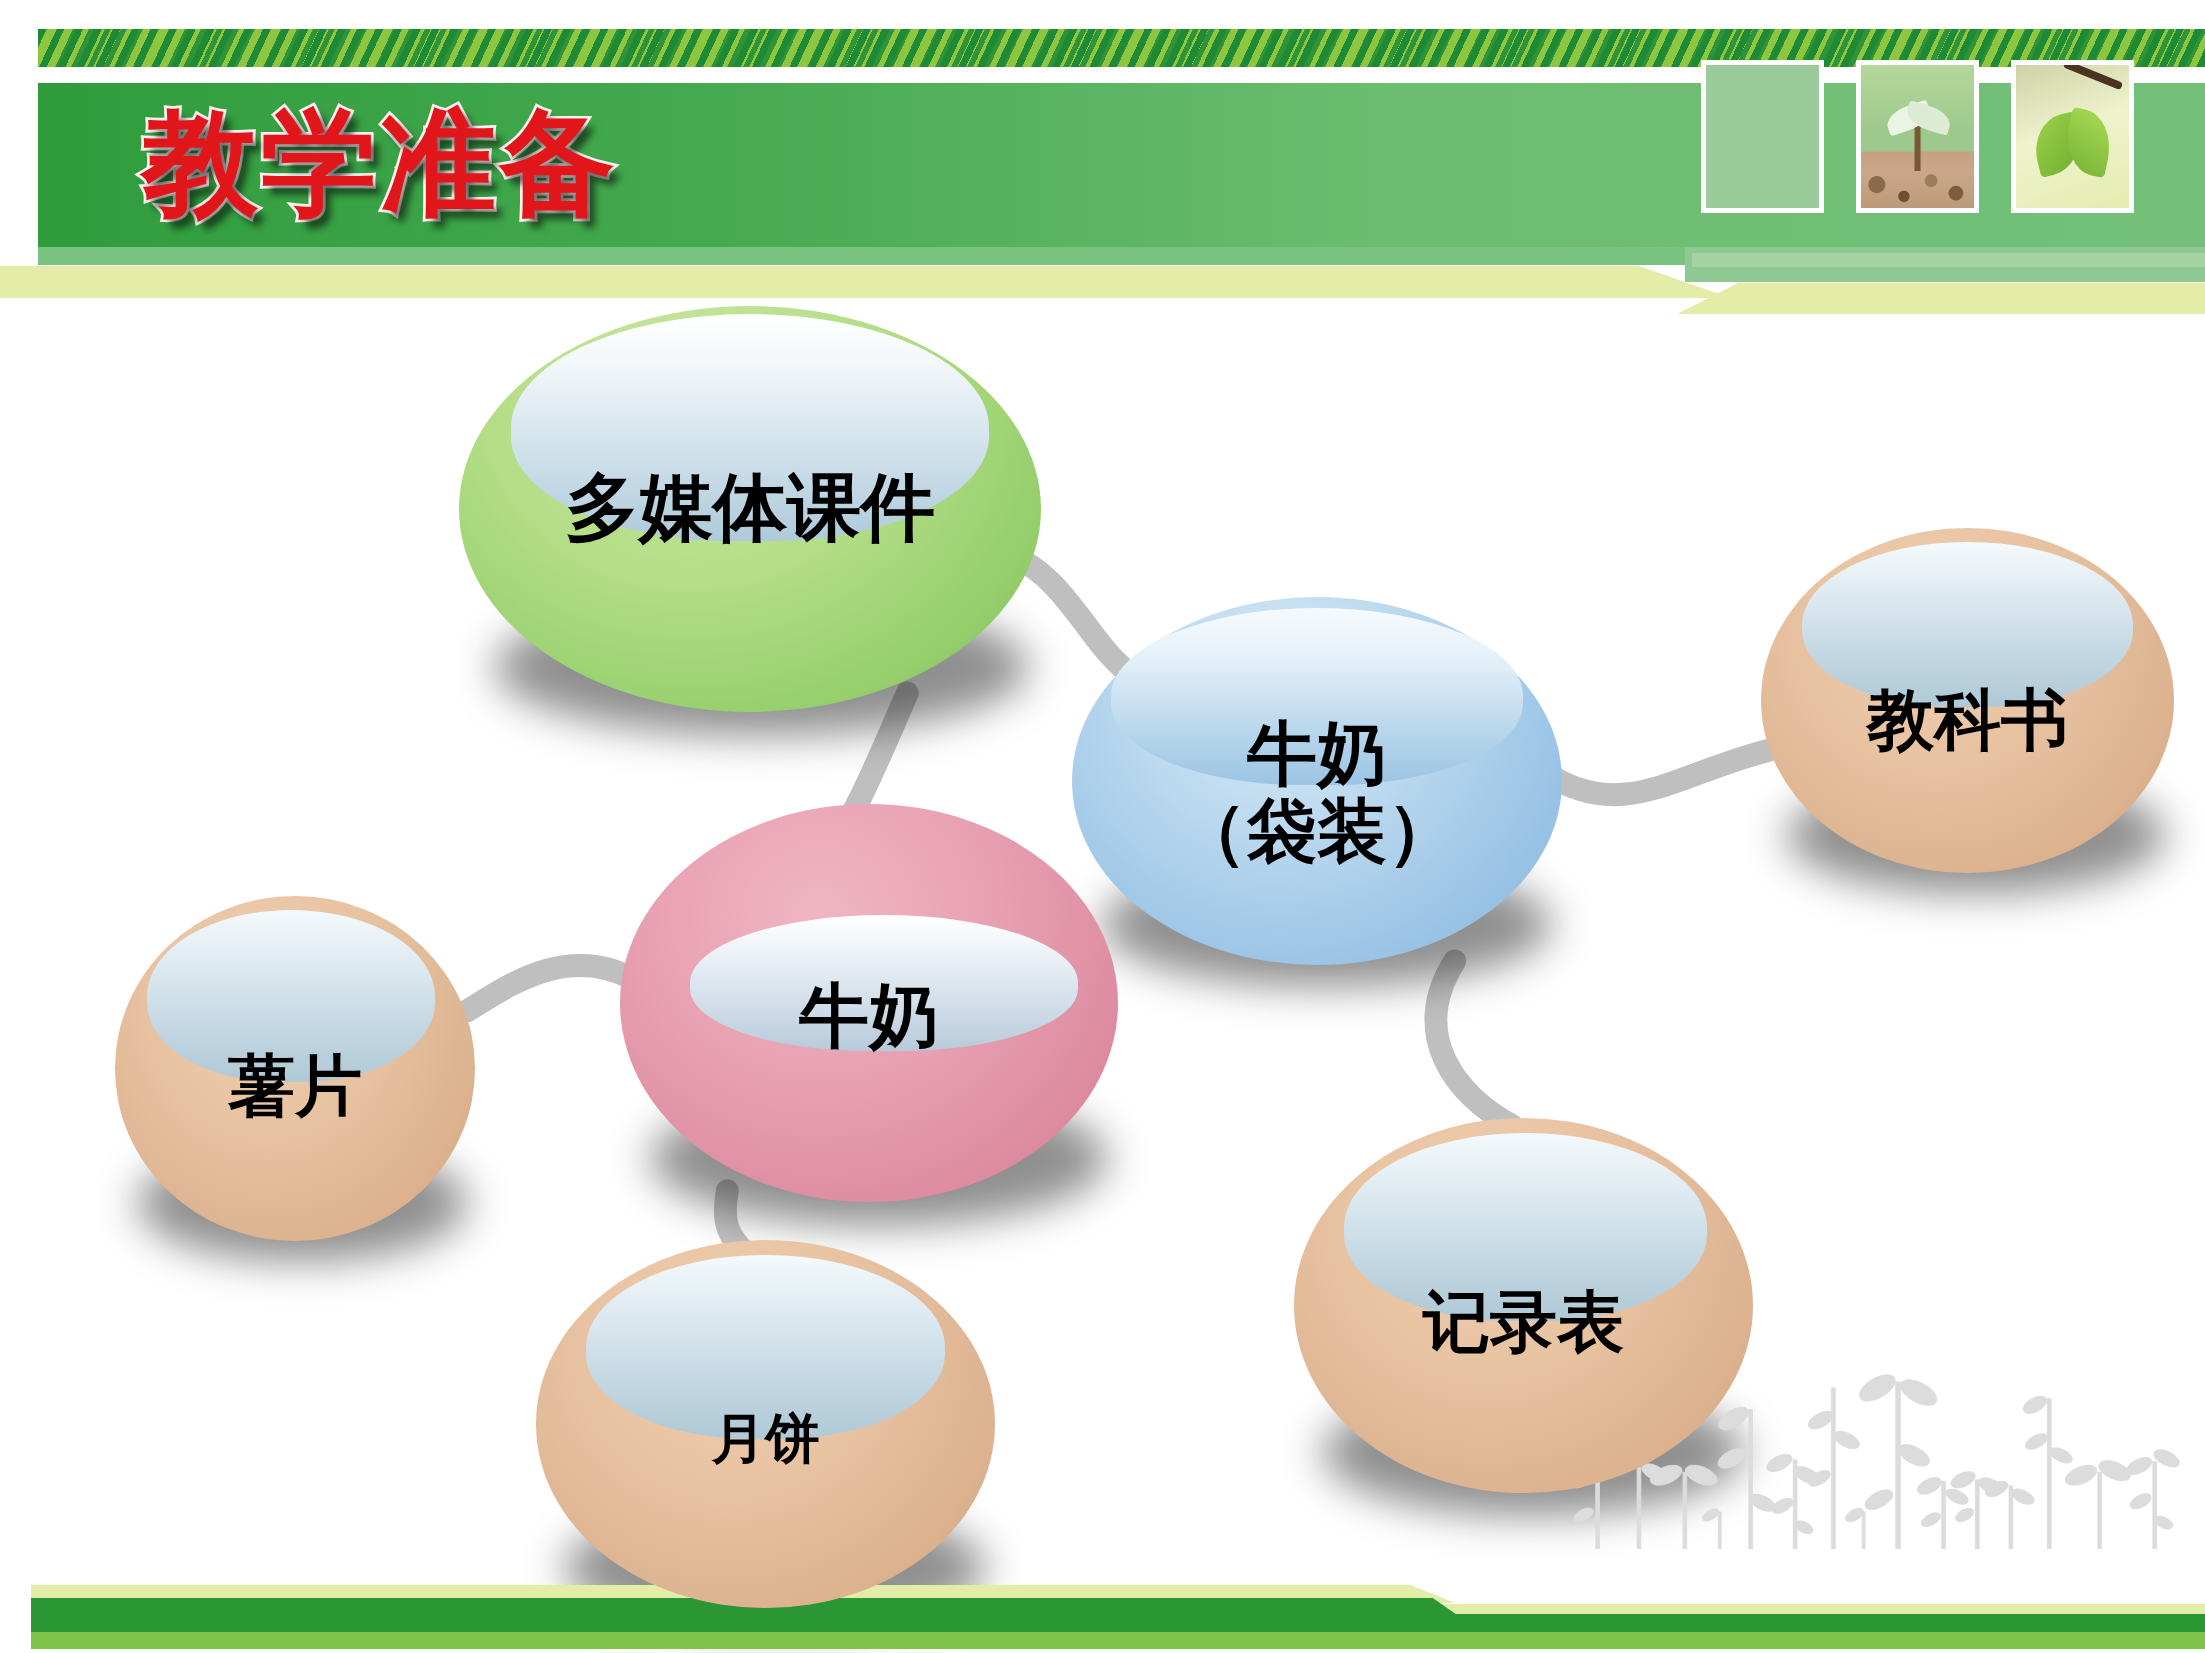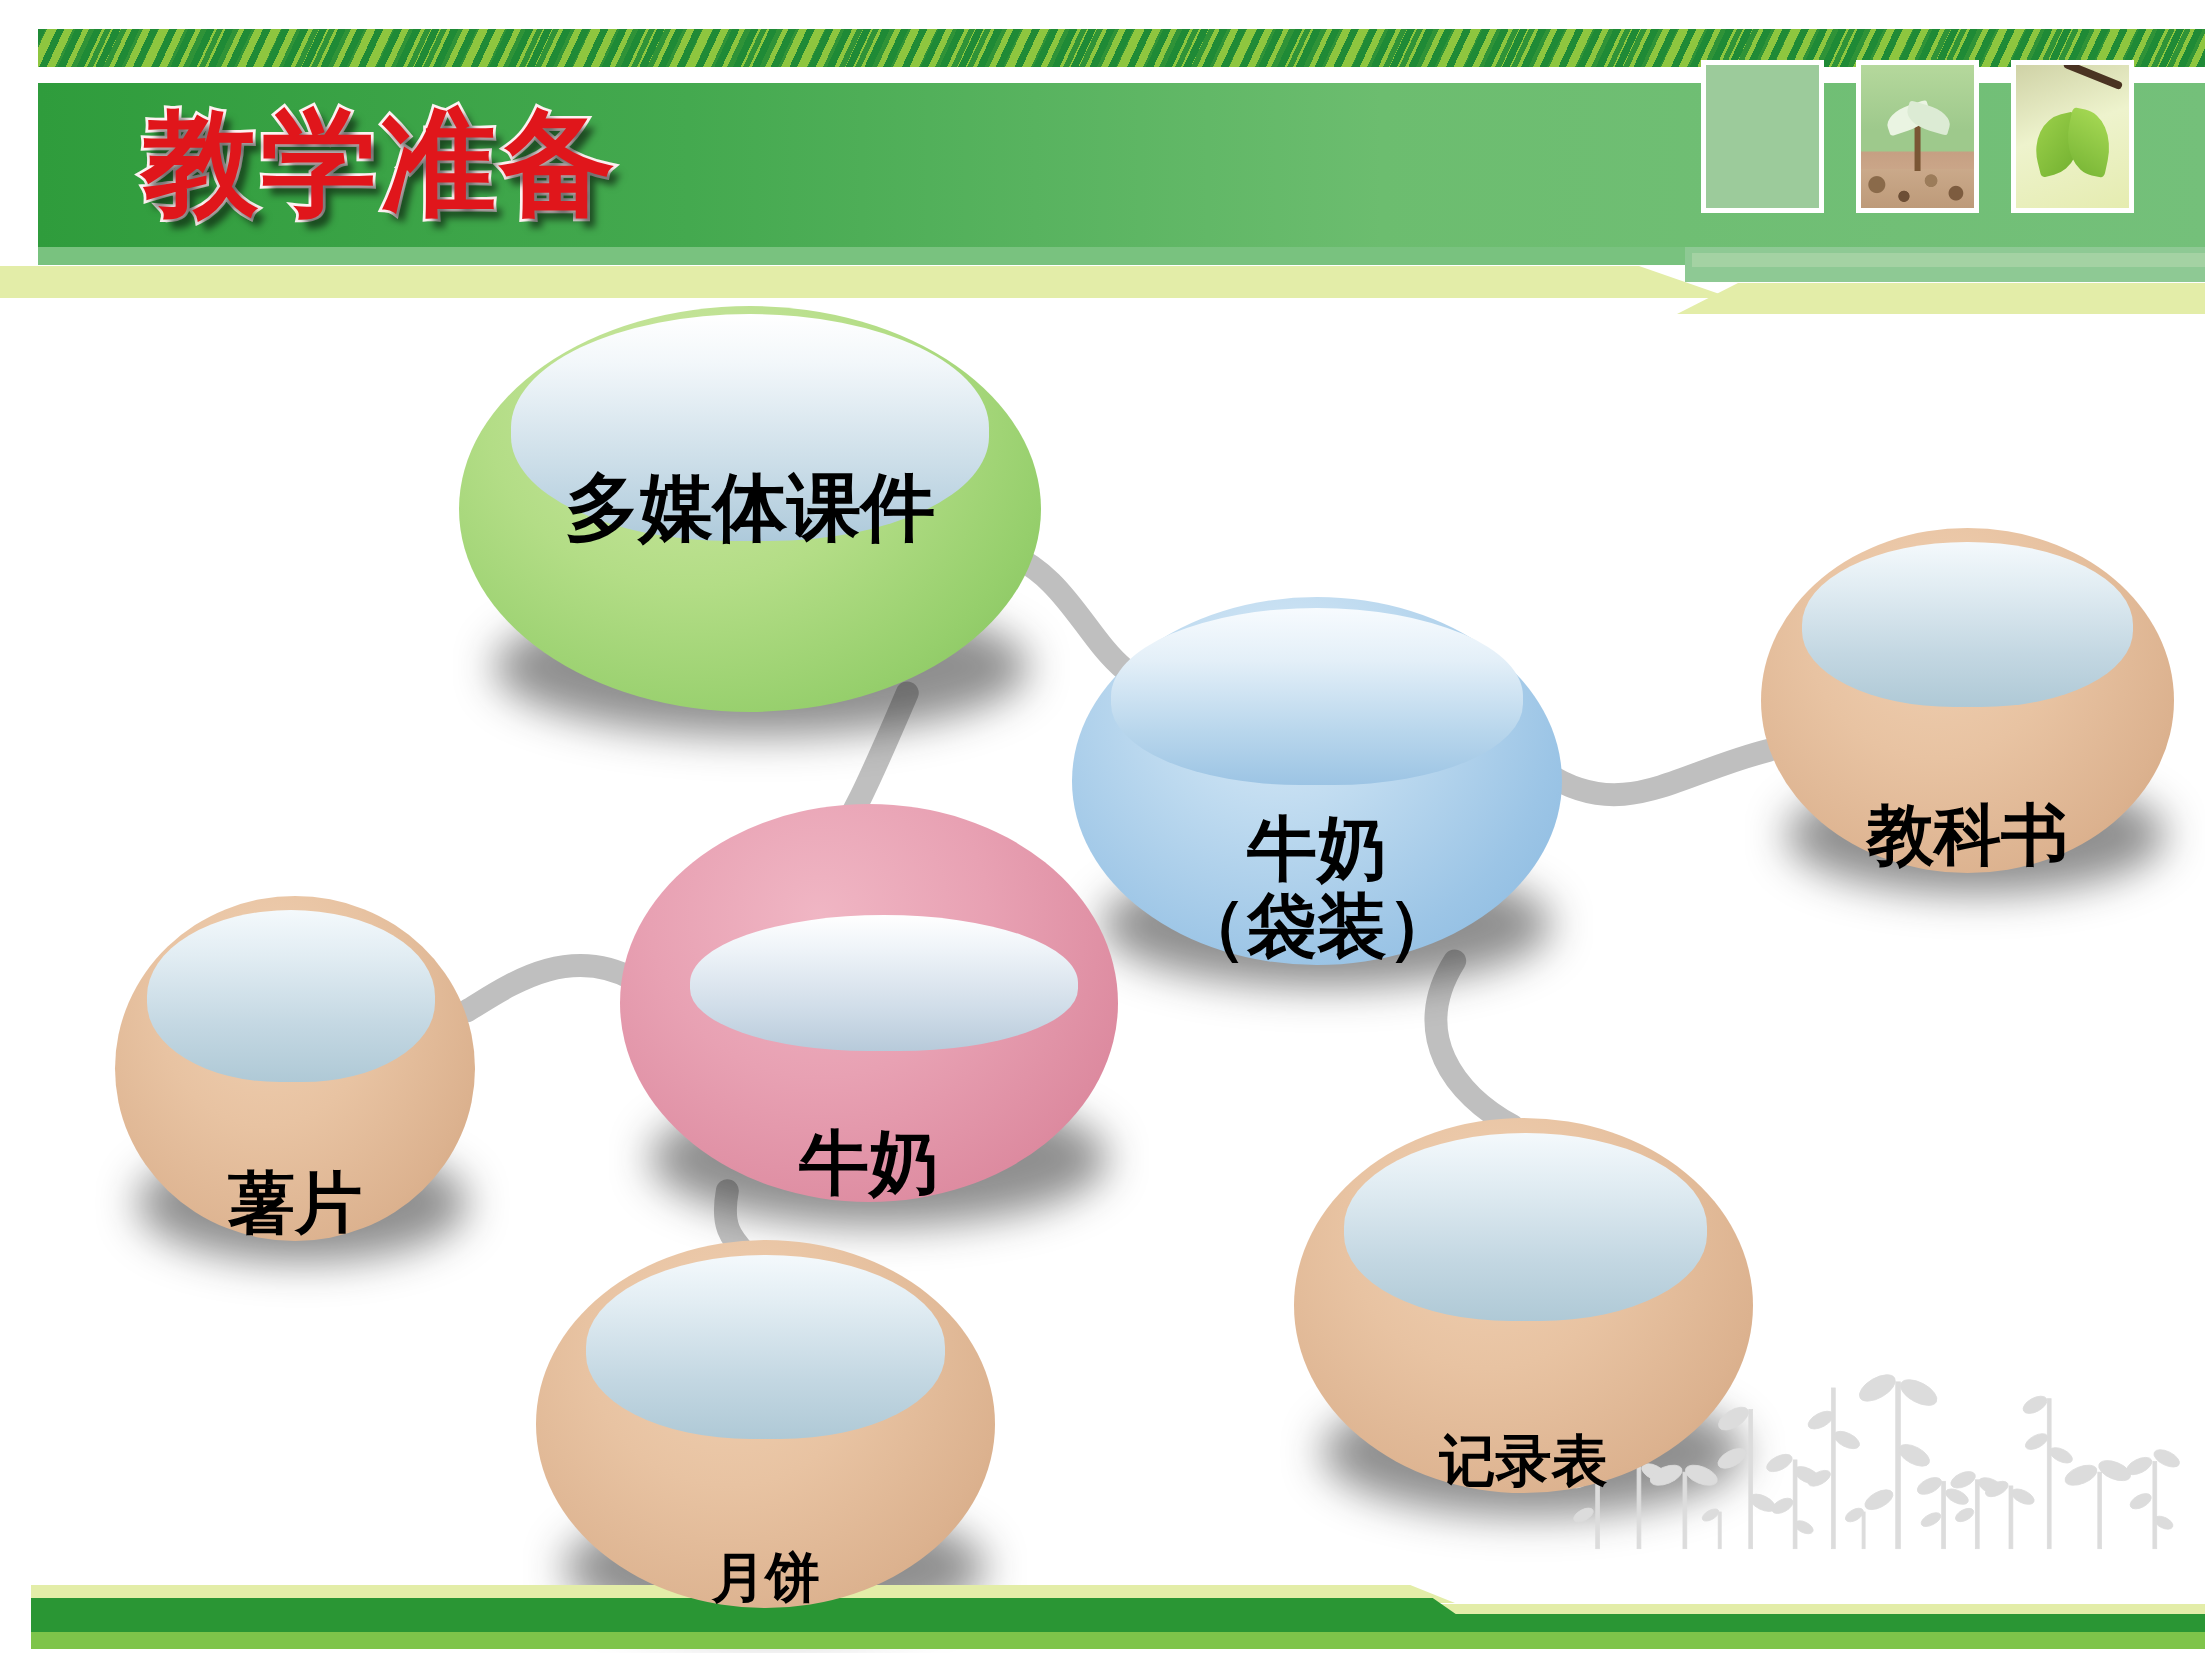--- a/index.html
+++ b/index.html
@@ -118,21 +118,21 @@
     position:absolute; inset:0; border-radius:50%; z-index:1; overflow:hidden;
   }
   .bubble .gloss {
     position:absolute; left:9%; top:3%; width:82%; height:52%;
     border-radius:50% 50% 46% 46%;
     background:linear-gradient(180deg,#ffffff 0%,#f2f7fa 22%,#cfe0ea 62%,#aecadb 100%);
     z-index:2; pointer-events:none;
   }
   .bubble .label {
     position:absolute; inset:0; z-index:3;
-    display:flex; flex-direction:column; align-items:center; justify-content:flex-end;
+    display:flex; flex-direction:column; align-items:center; justify-content:center;
     color:#000; font-weight:bold; line-height:1.1; text-align:center;
     font-family:"DejaVu Sans","Liberation Sans",sans-serif;
   }
   .bubble .label span { display:block;font-family:Liberation Serif, serif; }
 
   
   #bubble-courseware { left:459px; top:306px; width:582px; height:406px; }
   #bubble-courseware .body { background:radial-gradient(ellipse at 40% 24%, #cfe8a4 0%, #b3dd86 42%, #96cf6c 74%, #7fbd5a 100%); }
   #bubble-courseware .gloss { top:2%; height:56%; }
   #bubble-courseware .label { justify-content:flex-start; padding-top:162px; font-size:74px; }
@@ -154,21 +154,21 @@
   
   .tan .body { background:radial-gradient(ellipse at 42% 28%, #f0d0b2 0%, #e8c3a2 38%, #dcb28f 74%, #cfa27d 100%); }
   .tan .gloss {
     background:linear-gradient(180deg,#f4f9fc 0%,#e2edf3 26%,#c3d7e2 68%,#afc9d6 100%);
   }
   #bubble-textbook { left:1761px; top:528px; width:413px; height:345px; }
   #bubble-textbook .label { font-size:67px; padding-top:40px; }
   #bubble-textbook .gloss { left:10%; top:4%; width:80%; height:48%; }
 
   #bubble-record { left:1294px; top:1118px; width:459px; height:375px; }
-  #bubble-record .label { font-size:56px; padding-top:34px; }
+  #bubble-record .label { font-size:67px; padding-top:34px; }
   #bubble-record .gloss { left:11%; top:4%; width:79%; height:50%; }
 
   #bubble-chips { left:115px; top:896px; width:360px; height:345px; }
   #bubble-chips .label { font-size:67px; padding-top:37px; }
   #bubble-chips .gloss { left:9%; top:4%; width:80%; height:50%; }
 
   #bubble-mooncake { left:536px; top:1240px; width:459px; height:368px; }
   #bubble-mooncake .label { font-size:54px; padding-top:31px; }
   #bubble-mooncake .gloss { left:11%; top:4%; width:78%; height:50%; }
 

